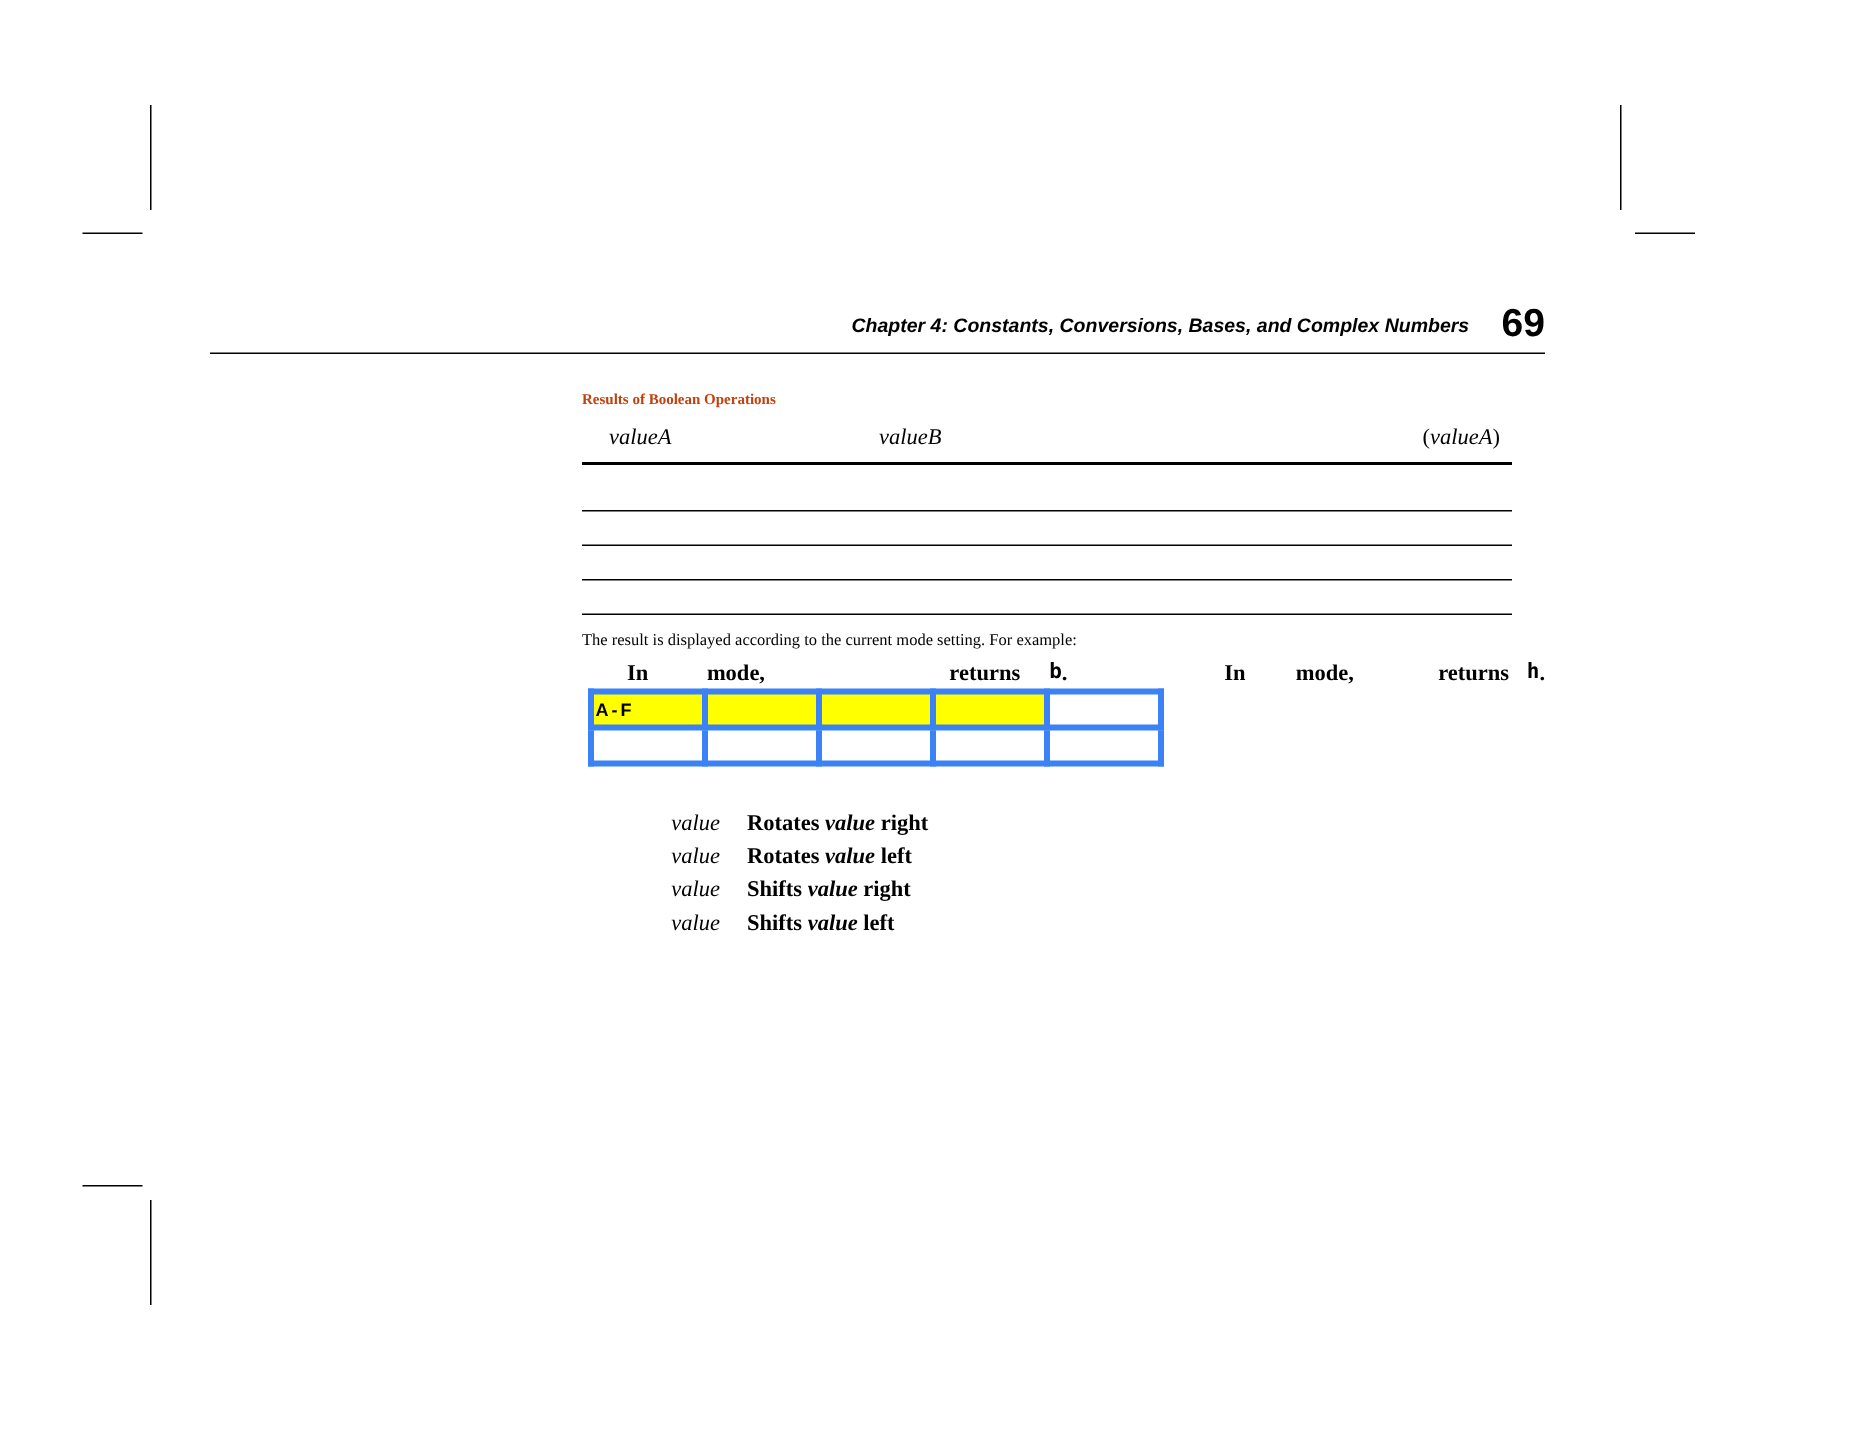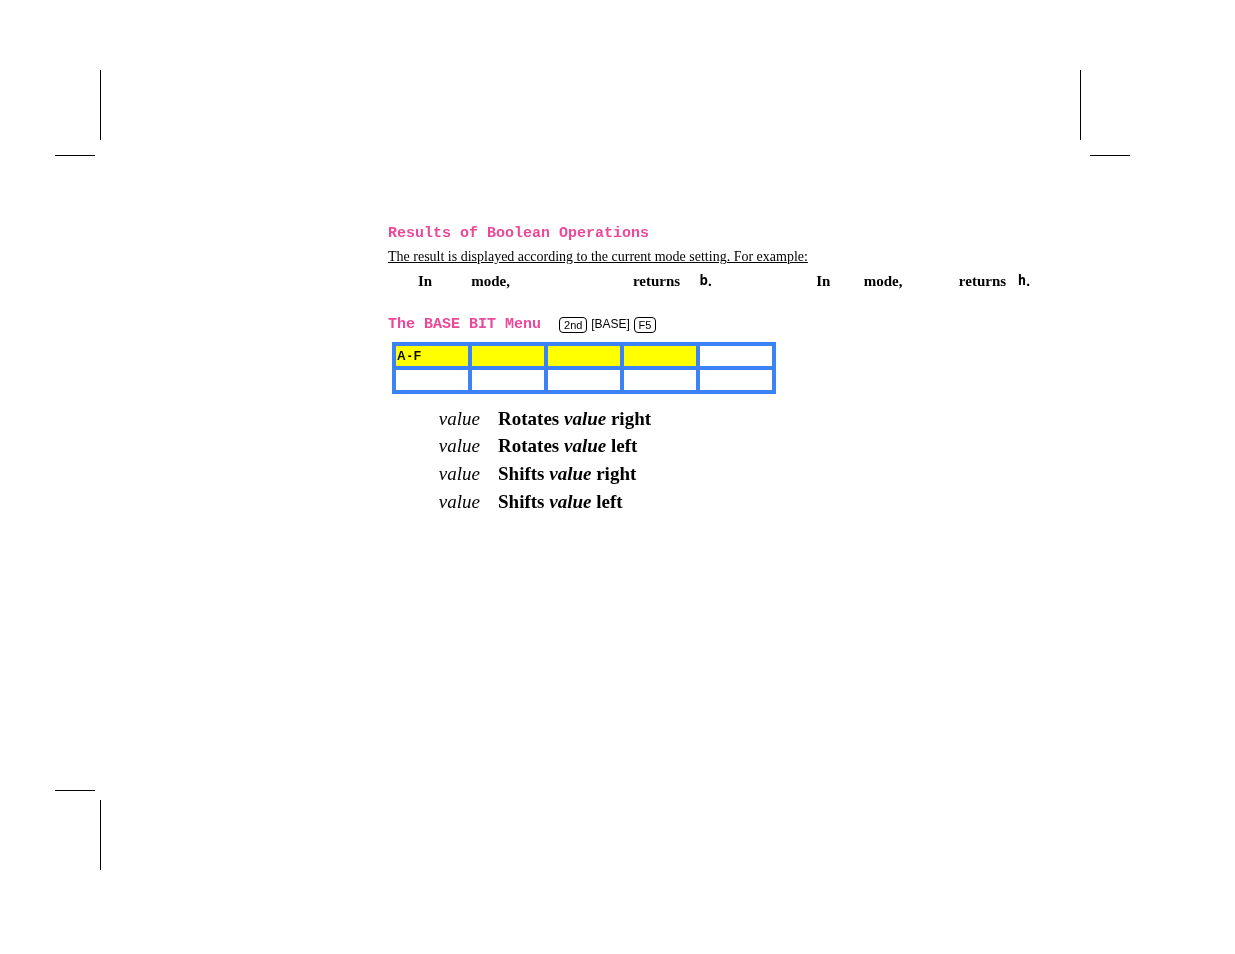--- a/index.html
+++ b/index.html
@@ -44,24 +44,24 @@
     margin-left: 18px;
     vertical-align: -3px;
   }
   .content {
     margin-left: 248px;
     margin-top: 24px;
     font-size: 15px;
     line-height: 1.35;
   }
   .heading-blue {
-    color: #ec4899;
-    font-family: Liberation Mono, monospace;
+    color: #c2410c;
+    font-family: Liberation Serif, serif;
     font-weight: 700;
-    font-size: 15px;
+    font-size: 10px;
     margin-bottom: 4px;
   }
   .body-text {
     font-family: Georgia, 'Times New Roman', serif;
     font-size: 15px;
     margin-bottom: 20px;
   }
   .bool-table {
     width: 620px;
     margin-bottom: 10px;
@@ -80,22 +80,21 @@
   .bool-row {
     height: 22px;
     border-bottom: 1px solid #000;
   }
   .bool-row.first {
     height: 30px;
   }
   .mode-line {
     margin-top: 0;
     font-family: Georgia, 'Times New Roman', serif;
-    font-size: 14px;
-    text-decoration: underline;
+    font-size: 11px;
   }
   .indent-row {
     display: flex;
     margin-top: 4px;
     font-size: 15px;
     font-weight: bold;
   }
   .indent-row .seg {
     display: inline-block;
   }
@@ -134,22 +133,22 @@
     font-weight: 700;
     letter-spacing: 2px;
   }
   .menu-table tr:first-child td:not(:first-child) {
     background: #ffff00;
   }
   .menu-table tr:first-child td:last-child {
     background: #fff;
   }
   .defs {
-    margin-top: 12px;
-    font-size: 19px;
+    margin-top: 28px;
+    font-size: 15px;
   }
   .defs .row {
     display: flex;
     margin-bottom: 2px;
   }
   .defs .term {
     width: 92px;
     text-align: right;
     padding-right: 18px;
     font-style: italic;
@@ -166,50 +165,59 @@
 
 <div class="crop-mark-v" style="left:100px; top:70px; height:70px;"></div>
 <div class="crop-mark-h" style="left:55px; top:155px; width:40px;"></div>
 <div class="crop-mark-v" style="left:1080px; top:70px; height:70px;"></div>
 <div class="crop-mark-h" style="left:1090px; top:155px; width:40px;"></div>
 <div class="crop-mark-v" style="left:100px; top:800px; height:70px;"></div>
 <div class="crop-mark-h" style="left:55px; top:790px; width:40px;"></div>
 
 <div class="page-area">
 
+  <div class="running-head">
+    <span>Chapter 4:  Constants, Conversions, Bases, and Complex Numbers</span>
+    <span class="page-num">69</span>
+  </div>
 
   <div class="content">
 
     <div class="heading-blue">Results of Boolean Operations</div>
 
+    <div class="bool-table">
+      <div class="bool-header">
+        <div class="colA">valueA</div>
+        <div class="colB">valueB</div>
+        <div class="colRes">
+          <span style="font-style:normal;">(</span><span>valueA</span><span style="font-style:normal;">)</span>
+        </div>
+      </div>
+      <div class="bool-row first"></div>
+      <div class="bool-row"></div>
+      <div class="bool-row"></div>
+      <div class="bool-row"></div>
+    </div>
 
     <div class="mode-line">The result is displayed according to the current mode setting. For example:</div>
 
     <div class="indent-row">
       <span class="seg" style="width:56px; padding-left:30px;">In</span>
       <span class="seg" style="width:170px;">mode,</span>
       <span class="seg" style="width:70px;">returns</span>
       <span class="seg mono">b</span>
         <span class="seg">.</span>
       <span class="seg" style="width:110px;"></span>
       <span class="seg" style="width:50px;">In</span>
       <span class="seg" style="width:100px;">mode,</span>
       <span class="seg" style="width:62px;">returns</span>
       <span class="seg mono">h</span>
         <span class="seg">.</span>
     </div>
 
-    <div class="bit-menu-heading">
-      <span class="heading-blue" style="margin-bottom:0;">The BASE BIT Menu</span>
-      <span>
-        <span class="key">2nd</span>
-        <span style="font-family:Arial;font-size:12px;">[<span>BASE</span>]</span>
-        <span class="key">F5</span>
-      </span>
-    </div>
 
     <table class="menu-table">
       <tbody>
           <tr>
         <td>A‑F</td>
         <td></td>
         <td></td>
         <td></td>
         <td></td>
       </tr>

